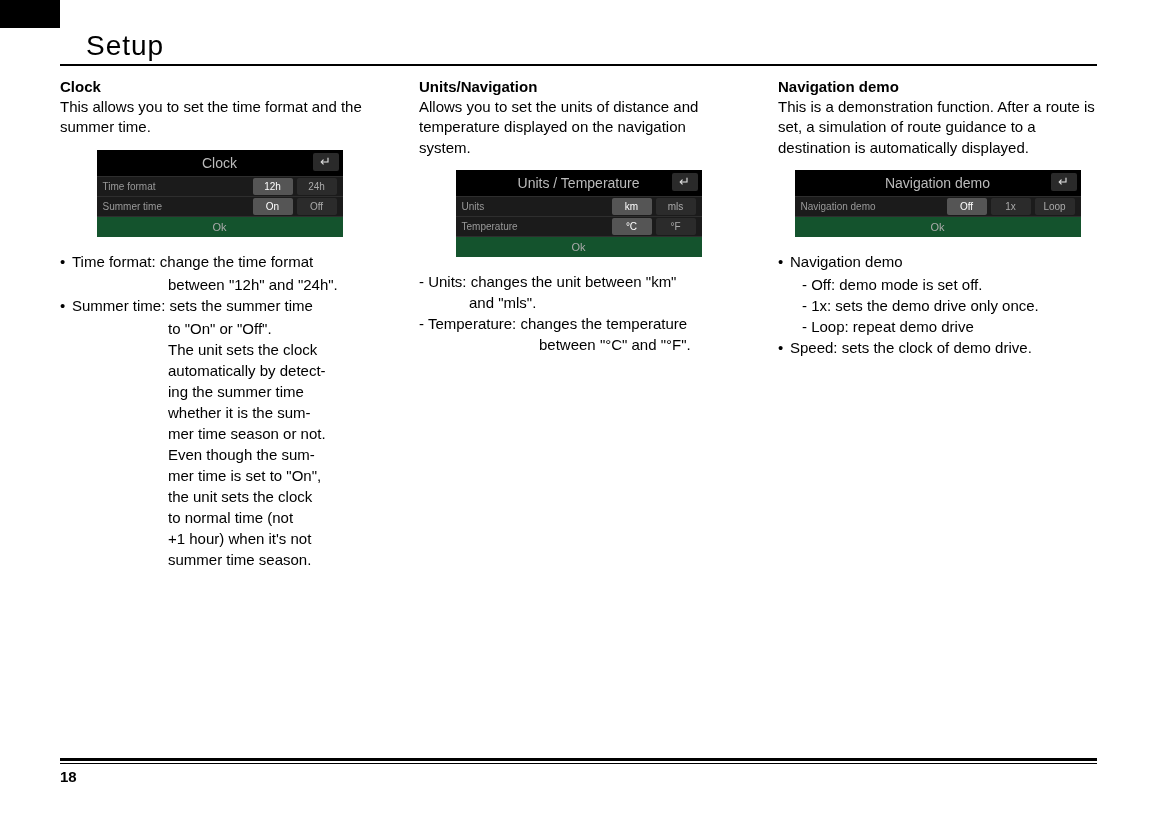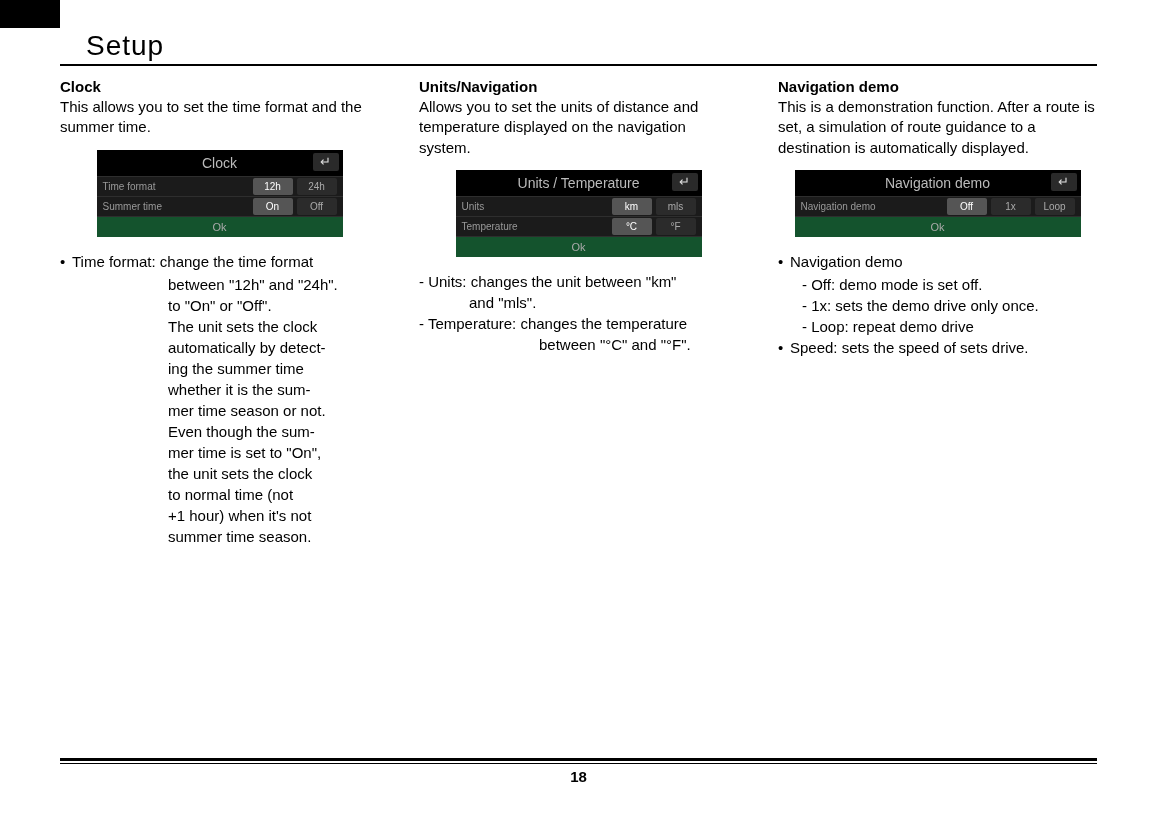--- a/index.html
+++ b/index.html
@@ -121,21 +121,21 @@
   .bottom-rule {
     border: none;
     border-top: 3px solid #000;
   }
   .thin-rule {
     border: none;
     border-top: 1px solid #000;
     margin-top: 2px;
   }
   .page-num {
-    text-align: center;
+    text-align: left;
     font-weight: bold;
     font-size: 15px;
     margin-top: 4px;
   }
 </style>
 </head>
 <body>
 
 <div class="top-tab"></div>
 
@@ -162,20 +162,21 @@
         <span class="ss-label">Summer time</span>
         <span class="ss-btn sel">On</span>
         <span class="ss-btn">Off</span>
       </div>
       <div class="ss-footer">Ok</div>
     </div>
 
     <div class="bullets">
       <div class="b1">Time format: change the time format</div>
       <div class="hang">between "12h" and "24h".</div>
+      <div class="b1">Summer time: sets the summer time</div>
       <div class="hang">to "On" or "Off".</div>
       <div class="hang">The unit sets the clock</div>
       <div class="hang">automatically by detect-</div>
       <div class="hang">ing the summer time</div>
       <div class="hang">whether it is the sum-</div>
       <div class="hang">mer time season or not.</div>
       <div class="hang">Even though the sum-</div>
       <div class="hang">mer time is set to "On",</div>
       <div class="hang">the unit sets the clock</div>
       <div class="hang">to normal time (not</div>
@@ -230,21 +231,21 @@
         <span class="ss-btn">Loop</span>
       </div>
       <div class="ss-footer">Ok</div>
     </div>
 
     <div class="bullets">
       <div class="b1">Navigation demo</div>
       <div class="sub">- Off: demo mode is set off.</div>
       <div class="sub">- 1x: sets the demo drive only once.</div>
       <div class="sub">- Loop: repeat demo drive</div>
-      <div class="b1">Speed: sets the speed of sets drive.</div>
+      <div class="b1">Speed: sets the clock of demo drive.</div>
     </div>
   </div>
 
 </div>
 
 <div class="bottom-rule-wrap">
   <hr class="bottom-rule">
   <hr class="thin-rule">
   <div class="page-num">18</div>
 </div>

